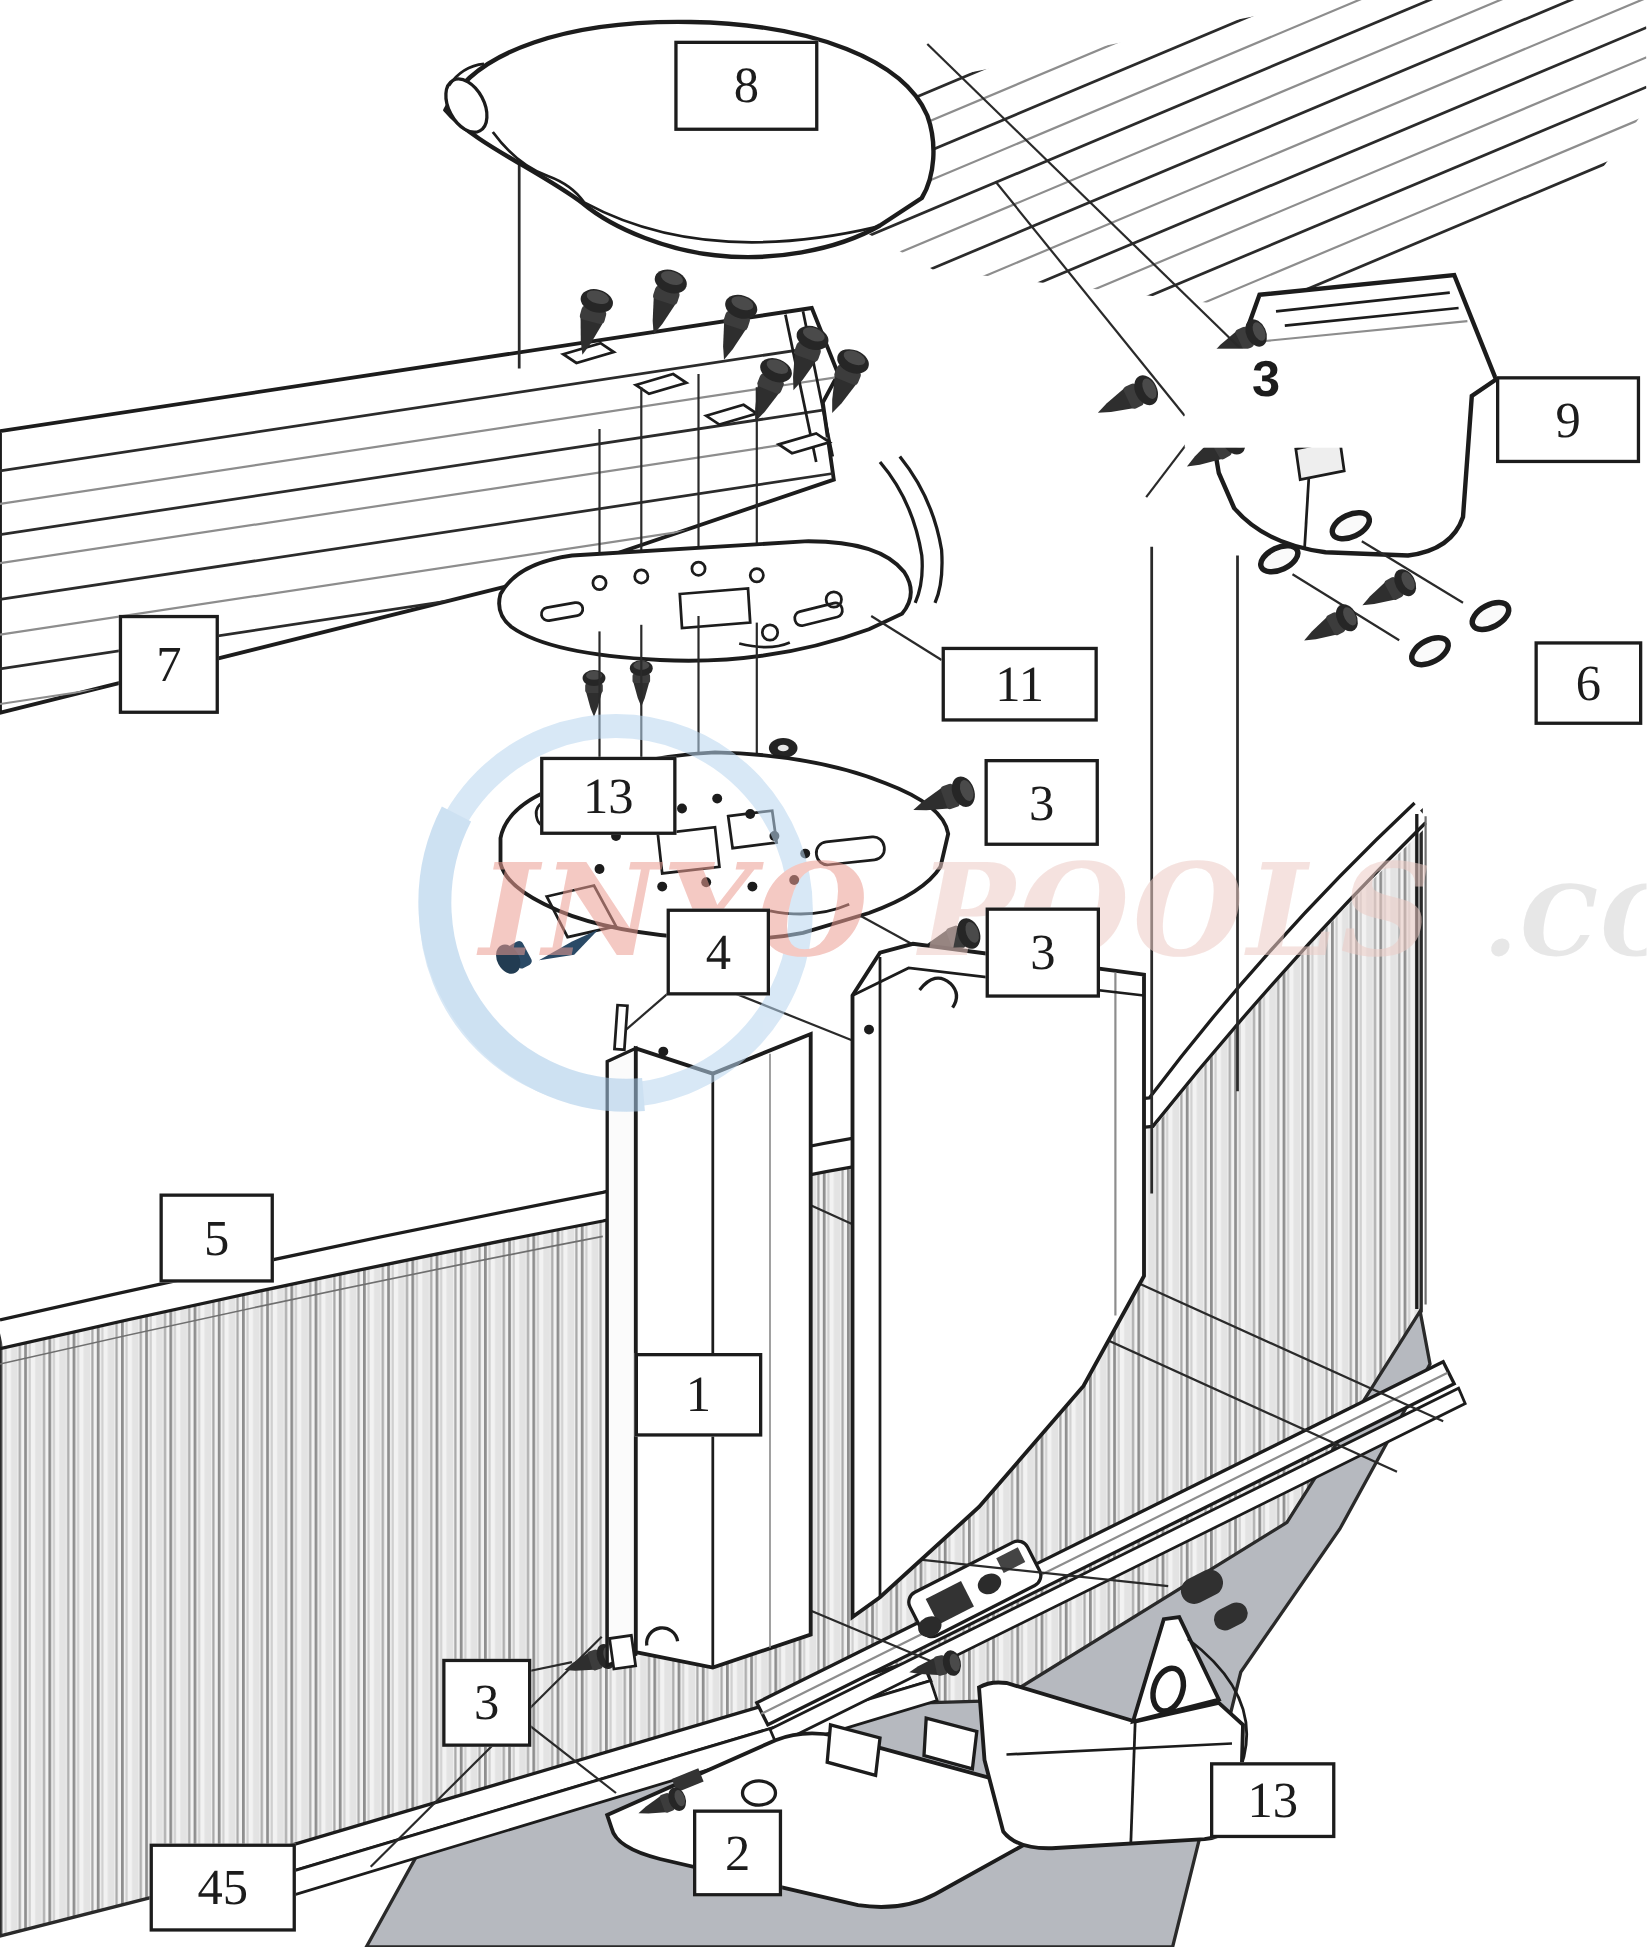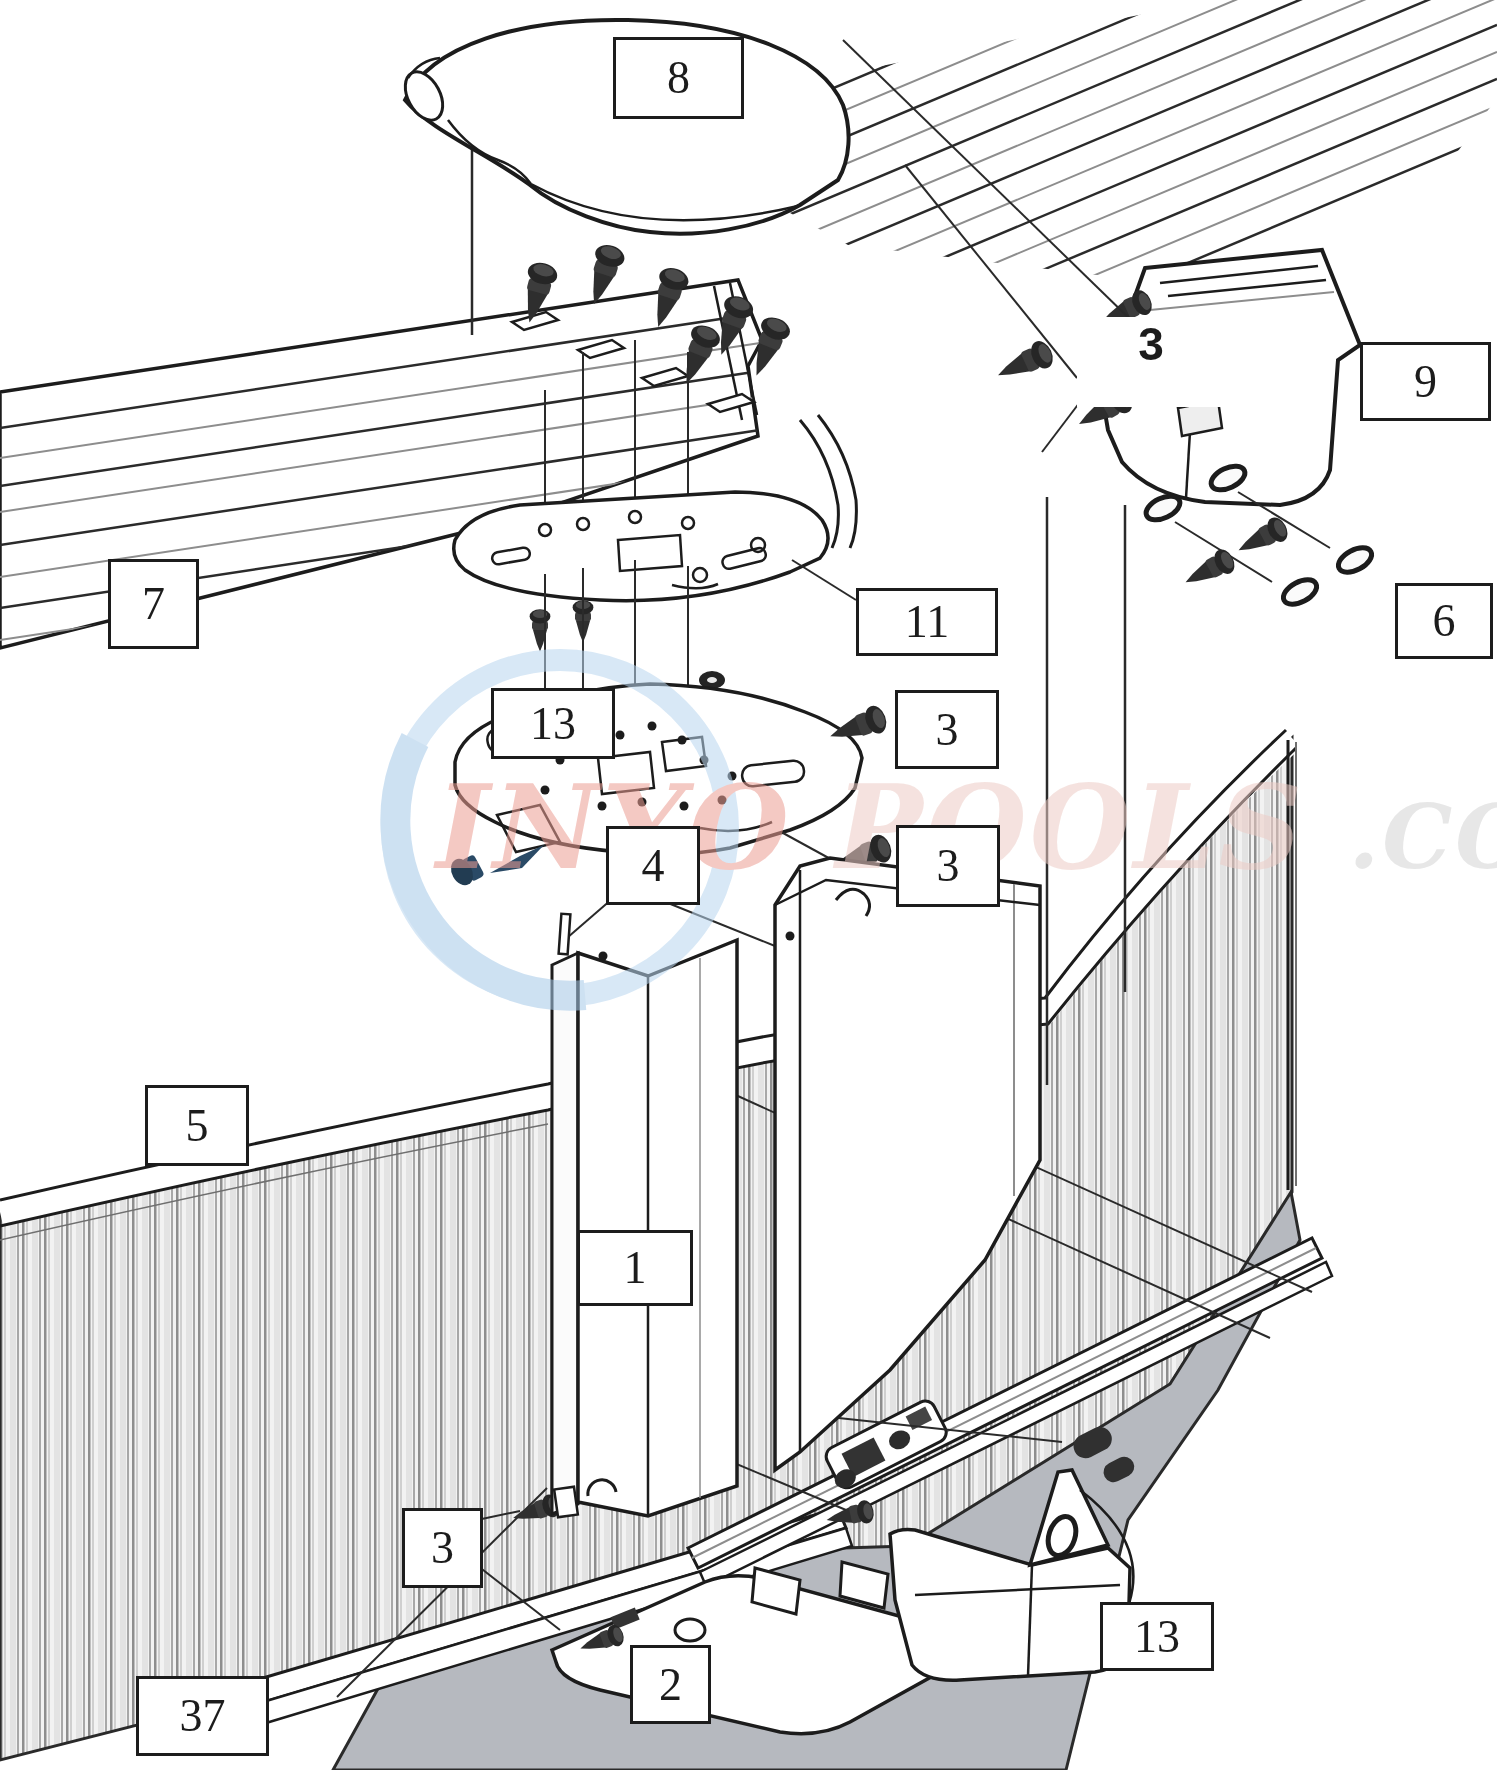--- a/index.html
+++ b/index.html
@@ -365,15 +365,15 @@
 <div class="plabel" style="left:145px;top:1085px;width:98px;height:75px;">5</div>
 
 <div class="plabel" style="left:577px;top:1230px;width:110px;height:70px;">1</div>
 
 <div class="plabel" style="left:402px;top:1508px;width:75px;height:74px;">3</div>
 
 <div class="plabel" style="left:1100px;top:1602px;width:108px;height:63px;">13</div>
 
 <div class="plabel" style="left:630px;top:1645px;width:75px;height:73px;">2</div>
 
-<div class="plabel" style="left:136px;top:1676px;width:127px;height:74px;">37</div>
+<div class="plabel" style="left:136px;top:1676px;width:127px;height:74px;">45</div>
 
 </div>
 
 </body></html>

